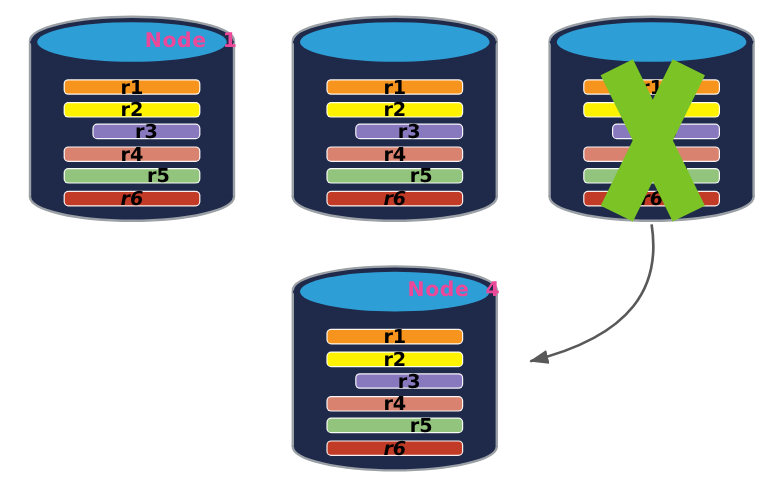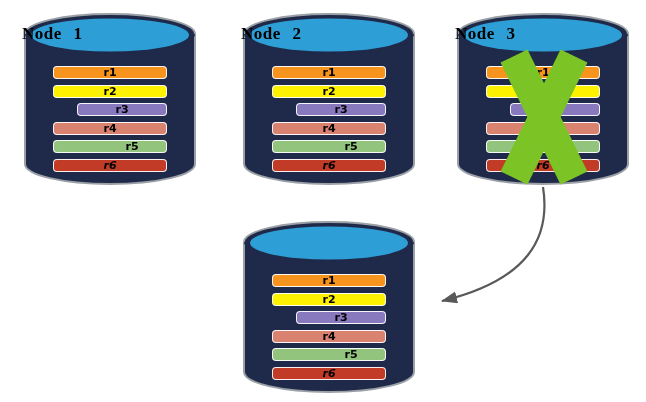--- a/index.html
+++ b/index.html
@@ -24,31 +24,31 @@
   .pos-n1{left:22px;top:10px;}
   .pos-n2{left:241px;top:10px;}
   .pos-n3{left:455px;top:10px;}
   .pos-n4{left:241px;top:218px;}
   .cyl{position:absolute;left:0;top:0;width:100%;height:100%;display:block;}
   .navy{fill:var(--cylinder-body);}
   .blue{fill:var(--cylinder-top);}
   .oline{stroke:var(--cylinder-outline);stroke-width:2;}
   .nofill{fill:none;}
   .node-title{
-    position:absolute;left:0;right:0;top:14px;z-index:2;text-align:left;
-    color:#000000;font-weight:bold;font-size:17px;letter-spacing:.5px;word-spacing:7px;font-family:Liberation Serif, serif;
+    position:absolute;left:0;right:0;top:14px;z-index:2;text-align:right;
+    color:#ec4899;font-weight:bold;font-size:17px;letter-spacing:.5px;word-spacing:7px;
   }
   .bars{
     position:absolute;left:31px;top:56px;width:114px;z-index:2;
     display:flex;flex-direction:column;gap:5.5px;
   }
   .bar{
     height:13px;box-sizing:border-box;border-radius:4px;
     border:1px solid rgba(255,255,255,.92);
-    font-weight:bold;font-size:11px;line-height:11px;text-align:center;color:#000;
+    font-weight:bold;font-size:16px;line-height:11px;text-align:center;color:#000;
   }
   .b1{background:var(--bar-r1);} .b2{background:var(--bar-r2);text-align:center;}
   .b3{background:var(--bar-r3);margin-left:24px;} .b4{background:var(--bar-r4);}
   .b5{background:var(--bar-r5);padding-left:44px;} .b6{background:var(--bar-r6);font-style:italic;}
   .xmark{position:absolute;left:0;top:0;width:100%;height:100%;z-index:3;display:block;}
   .xmark line{stroke:var(--failure-x);stroke-width:30;stroke-linecap:butt;}
   .arrow-layer{position:absolute;left:0;top:0;z-index:4;pointer-events:none;}
   .arrow-layer path{stroke:var(--arrow);stroke-width:2.2;fill:none;}
   .ah-fill{fill:var(--arrow);}
 </style>
@@ -81,42 +81,40 @@
   <div class="node pos-n2">
     <svg class="cyl" viewBox="0 0 176 178">
       <ellipse class="navy oline" cx="88" cy="154" rx="85" ry="20"></ellipse>
       <rect class="navy" x="3" y="24" width="170" height="130"></rect>
       <line class="oline" x1="3" y1="24" x2="3" y2="154"></line>
       <line class="oline" x1="173" y1="24" x2="173" y2="154"></line>
       <ellipse class="navy" cx="88" cy="24" rx="85" ry="20"></ellipse>
       <path class="oline nofill" d="M 3 24 A 85 20 0 0 1 173 24"></path>
       <ellipse class="blue" cx="88" cy="25" rx="79" ry="16.5"></ellipse>
     </svg>
-    <div class="node-title">Node 2</div>
     <div class="bars">
       <div class="bar b1">r1</div>
       <div class="bar b2">r2</div>
       <div class="bar b3">r3</div>
       <div class="bar b4">r4</div>
       <div class="bar b5">r5</div>
       <div class="bar b6">r6</div>
     </div>
   </div>
 
   <div class="node pos-n3">
     <svg class="cyl" viewBox="0 0 176 178">
       <ellipse class="navy oline" cx="88" cy="154" rx="85" ry="20"></ellipse>
       <rect class="navy" x="3" y="24" width="170" height="130"></rect>
       <line class="oline" x1="3" y1="24" x2="3" y2="154"></line>
       <line class="oline" x1="173" y1="24" x2="173" y2="154"></line>
       <ellipse class="navy" cx="88" cy="24" rx="85" ry="20"></ellipse>
       <path class="oline nofill" d="M 3 24 A 85 20 0 0 1 173 24"></path>
       <ellipse class="blue" cx="88" cy="25" rx="79" ry="16.5"></ellipse>
     </svg>
-    <div class="node-title">Node 3</div>
     <div class="bars">
       <div class="bar b1">r1</div>
       <div class="bar b2">r2</div>
       <div class="bar b3">r3</div>
       <div class="bar b4">r4</div>
       <div class="bar b5">r5</div>
       <div class="bar b6">r6</div>
     </div>
     <svg class="xmark" viewBox="0 0 176 178">
       <line x1="59" y1="46" x2="119" y2="168"></line>
@@ -127,20 +125,21 @@
   <div class="node pos-n4">
     <svg class="cyl" viewBox="0 0 176 178">
       <ellipse class="navy oline" cx="88" cy="154" rx="85" ry="20"></ellipse>
       <rect class="navy" x="3" y="24" width="170" height="130"></rect>
       <line class="oline" x1="3" y1="24" x2="3" y2="154"></line>
       <line class="oline" x1="173" y1="24" x2="173" y2="154"></line>
       <ellipse class="navy" cx="88" cy="24" rx="85" ry="20"></ellipse>
       <path class="oline nofill" d="M 3 24 A 85 20 0 0 1 173 24"></path>
       <ellipse class="blue" cx="88" cy="25" rx="79" ry="16.5"></ellipse>
     </svg>
+    <div class="node-title">Node 4</div>
     <div class="bars">
       <div class="bar b1">r1</div>
       <div class="bar b2">r2</div>
       <div class="bar b3">r3</div>
       <div class="bar b4">r4</div>
       <div class="bar b5">r5</div>
       <div class="bar b6">r6</div>
     </div>
   </div>
 

